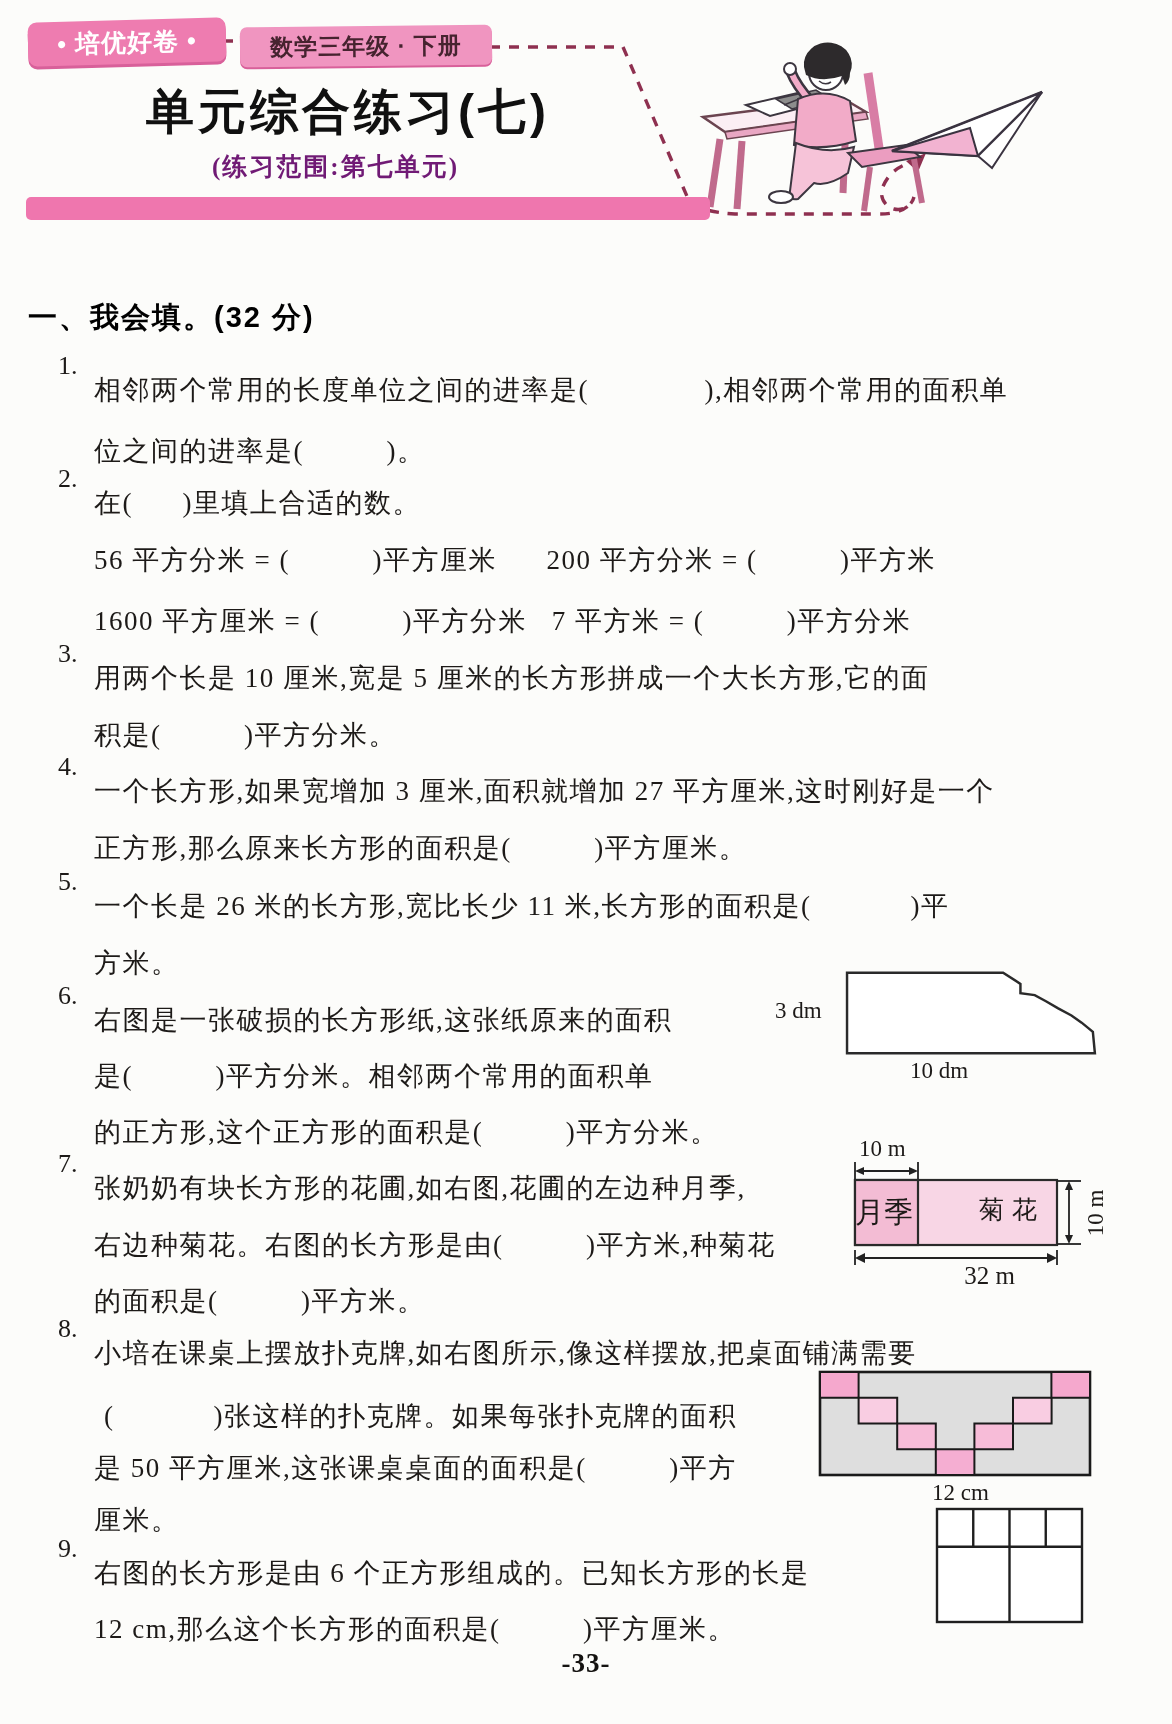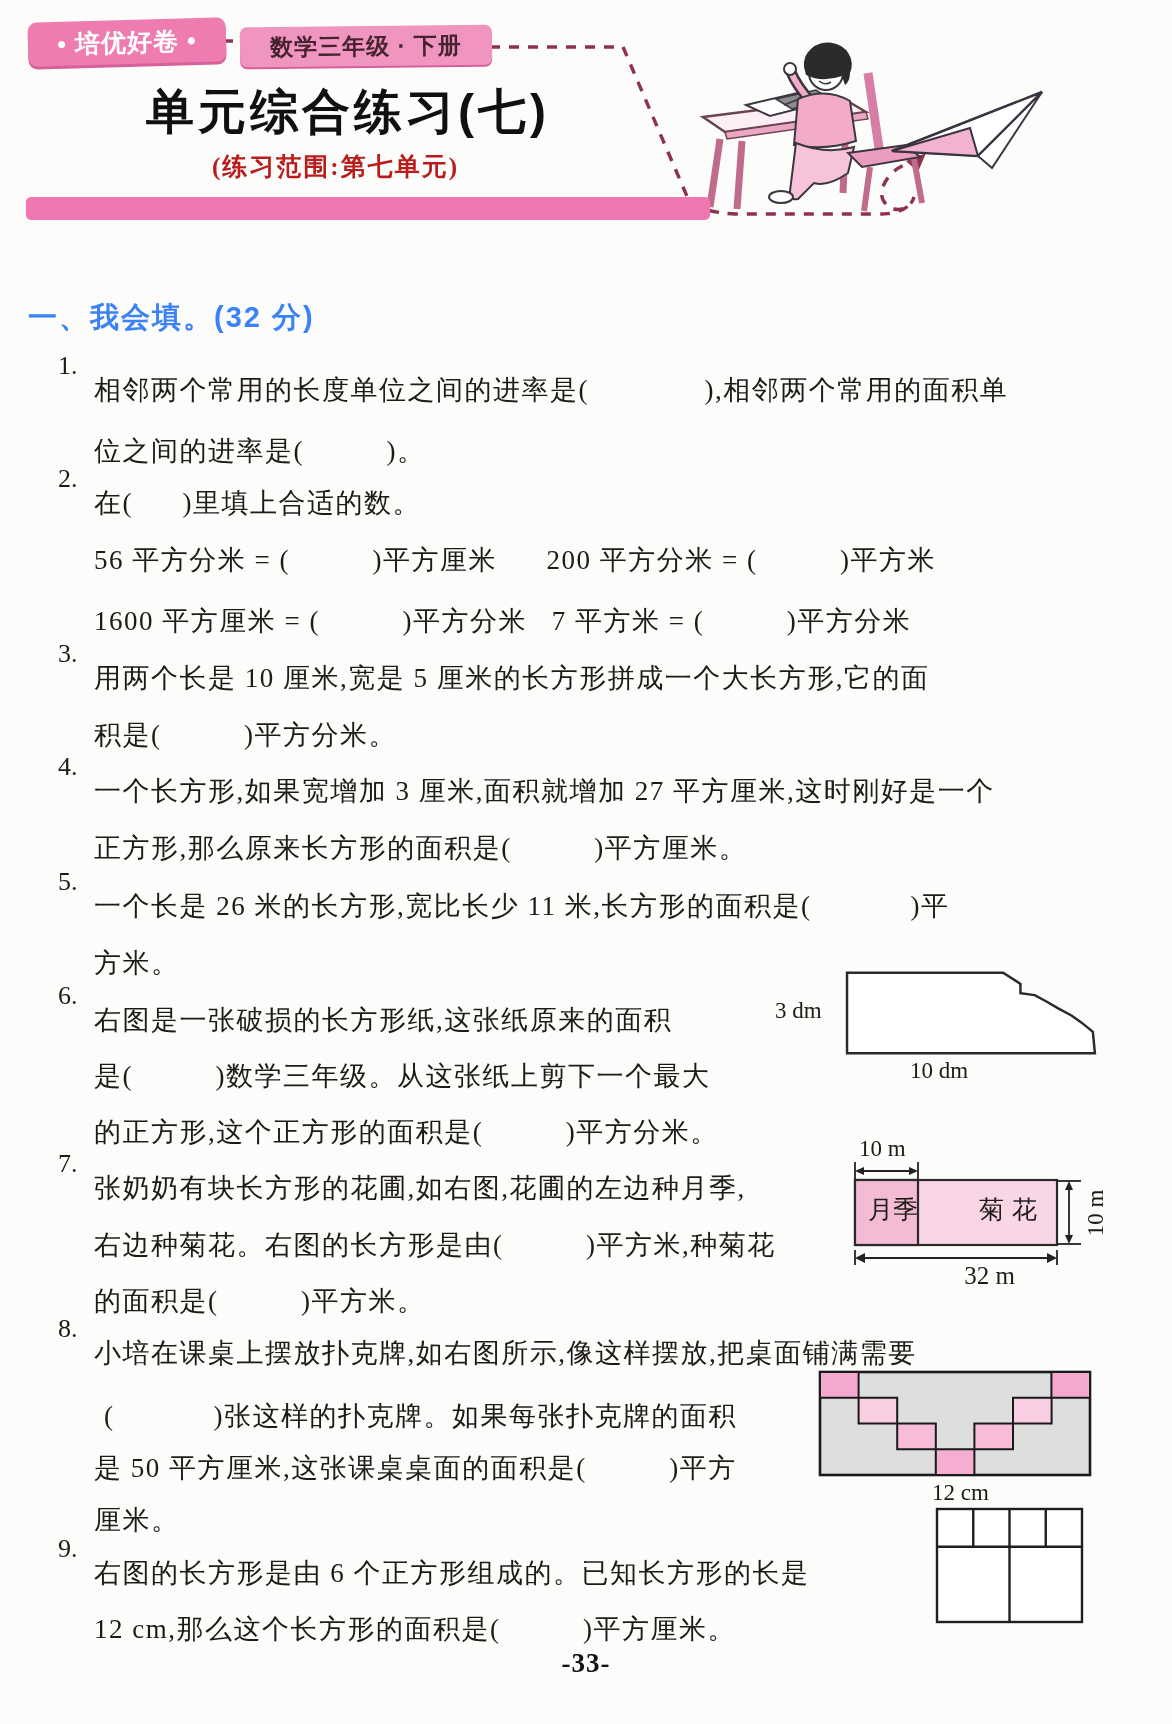--- a/index.html
+++ b/index.html
@@ -26,30 +26,30 @@
     transform:rotate(-0.6deg);color:#46232f;font-size:23px;letter-spacing:1px;
     box-shadow:0 2px 0 #d8609a;
   }
   .title{
     position:absolute;left:146px;top:80px;z-index:2;
     font-family:"Liberation Sans",sans-serif;font-weight:900;font-size:48px;
     letter-spacing:4px;color:#101010;
   }
   .subtitle{
     position:absolute;left:212px;top:150px;font-weight:bold;font-size:25px;
-    letter-spacing:2px;color:#b91c1c;
+    letter-spacing:2px;color:#701a75;
   }
   .pinkbar{
     position:absolute;left:26px;top:197px;width:684px;height:23px;
     background:#ef76ae;border-radius:5px;z-index:2;
   }
   .section-heading{
     position:absolute;left:28px;top:298px;
     font-family:"Liberation Sans",sans-serif;font-weight:bold;font-size:29px;
-    letter-spacing:2px;color:#3b82f6;
+    letter-spacing:2px;color:#000000;
   }
   .footer{
     position:absolute;left:0;right:0;top:1648px;text-align:center;
     font-weight:bold;font-size:27px;letter-spacing:1px;color:#141210;
   }
   svg{display:block;}
   .rot90{transform:rotate(-90deg);transform-origin:center;}
 </style>
 </head>
 <body>
@@ -127,21 +127,21 @@
 <div class="qnum" style="left:58px;top:751px">4.</div>
 <div class="ln" style="left:94px;top:751px">一个长方形,如果宽增加 3 厘米,面积就增加 27 平方厘米,这时刚好是一个</div>
 <div class="ln" style="left:94px;top:808px">正方形,那么原来长方形的面积是(          )平方厘米。</div>
 
 <div class="qnum" style="left:58px;top:866px">5.</div>
 <div class="ln" style="left:94px;top:866px">一个长是 26 米的长方形,宽比长少 11 米,长方形的面积是(            )平</div>
 <div class="ln" style="left:94px;top:923px">方米。</div>
 
 <div class="qnum" style="left:58px;top:980px">6.</div>
 <div class="ln" style="left:94px;top:980px">右图是一张破损的长方形纸,这张纸原来的面积</div>
-<div class="ln" style="left:94px;top:1036px">是(          )数学三年级。从这张纸上剪下一个最大</div>
+<div class="ln" style="left:94px;top:1036px">是(          )平方分米。相邻两个常用的面积单</div>
 <div class="ln" style="left:94px;top:1092px">的正方形,这个正方形的面积是(          )平方分米。</div>
 
 <div class="qnum" style="left:58px;top:1148px">7.</div>
 <div class="ln" style="left:94px;top:1148px">张奶奶有块长方形的花圃,如右图,花圃的左边种月季,</div>
 <div class="ln" style="left:94px;top:1205px">右边种菊花。右图的长方形是由(          )平方米,种菊花</div>
 <div class="ln" style="left:94px;top:1261px">的面积是(          )平方米。</div>
 
 <div class="qnum" style="left:58px;top:1313px">8.</div>
 <div class="ln" style="left:94px;top:1313px">小培在课桌上摆放扑克牌,如右图所示,像这样摆放,把桌面铺满需要</div>
 <div class="ln" style="left:104px;top:1376px">(            )张这样的扑克牌。如果每张扑克牌的面积</div>
@@ -178,21 +178,21 @@
     <line x1="224" y1="28" x2="224" y2="81" stroke="#222" stroke-width="1.8"></line>
     <polygon points="224,23 220,32 228,32" fill="#222"></polygon>
     <polygon points="224,86 220,77 228,77" fill="#222"></polygon>
 
     <line x1="10" y1="92" x2="10" y2="107" stroke="#222" stroke-width="1.8"></line>
     <line x1="212" y1="92" x2="212" y2="107" stroke="#222" stroke-width="1.8"></line>
     <line x1="15" y1="100" x2="207" y2="100" stroke="#222" stroke-width="1.8"></line>
     <polygon points="10,100 20,95 20,105" fill="#222"></polygon>
     <polygon points="212,100 202,95 202,105" fill="#222"></polygon>
   </svg>
-  <div class="dlabel" style="left:10px;top:55px;width:63px;text-align:right;font-size:25px">月季</div>
+  <div class="dlabel" style="left:10px;top:55px;width:63px;text-align:left;font-size:29px">月季</div>
   <div class="dlabel" style="left:90px;top:55px;width:110px;text-align:right;font-size:25px;letter-spacing:8px">菊花</div>
   <div class="dlabel rot90" style="left:228px;top:62px">10 m</div>
   <div class="dlabel" style="left:60px;top:124px;width:110px;text-align:right;font-size:25px">32 m</div>
 </div>
 
 <svg class="abs" style="left:818px;top:1370px" width="274" height="107" viewBox="0 0 274 107">
   <rect x="2" y="2" width="270" height="103" fill="#dedede" stroke="#1a1a1a" stroke-width="2.6"></rect>
   <g stroke="#1a1a1a" stroke-width="2">
     <rect x="2" y="2" width="38.6" height="25.75" fill="#f5a8cd"></rect>
     <rect x="40.6" y="27.75" width="38.6" height="25.75" fill="#f9cde2"></rect>

